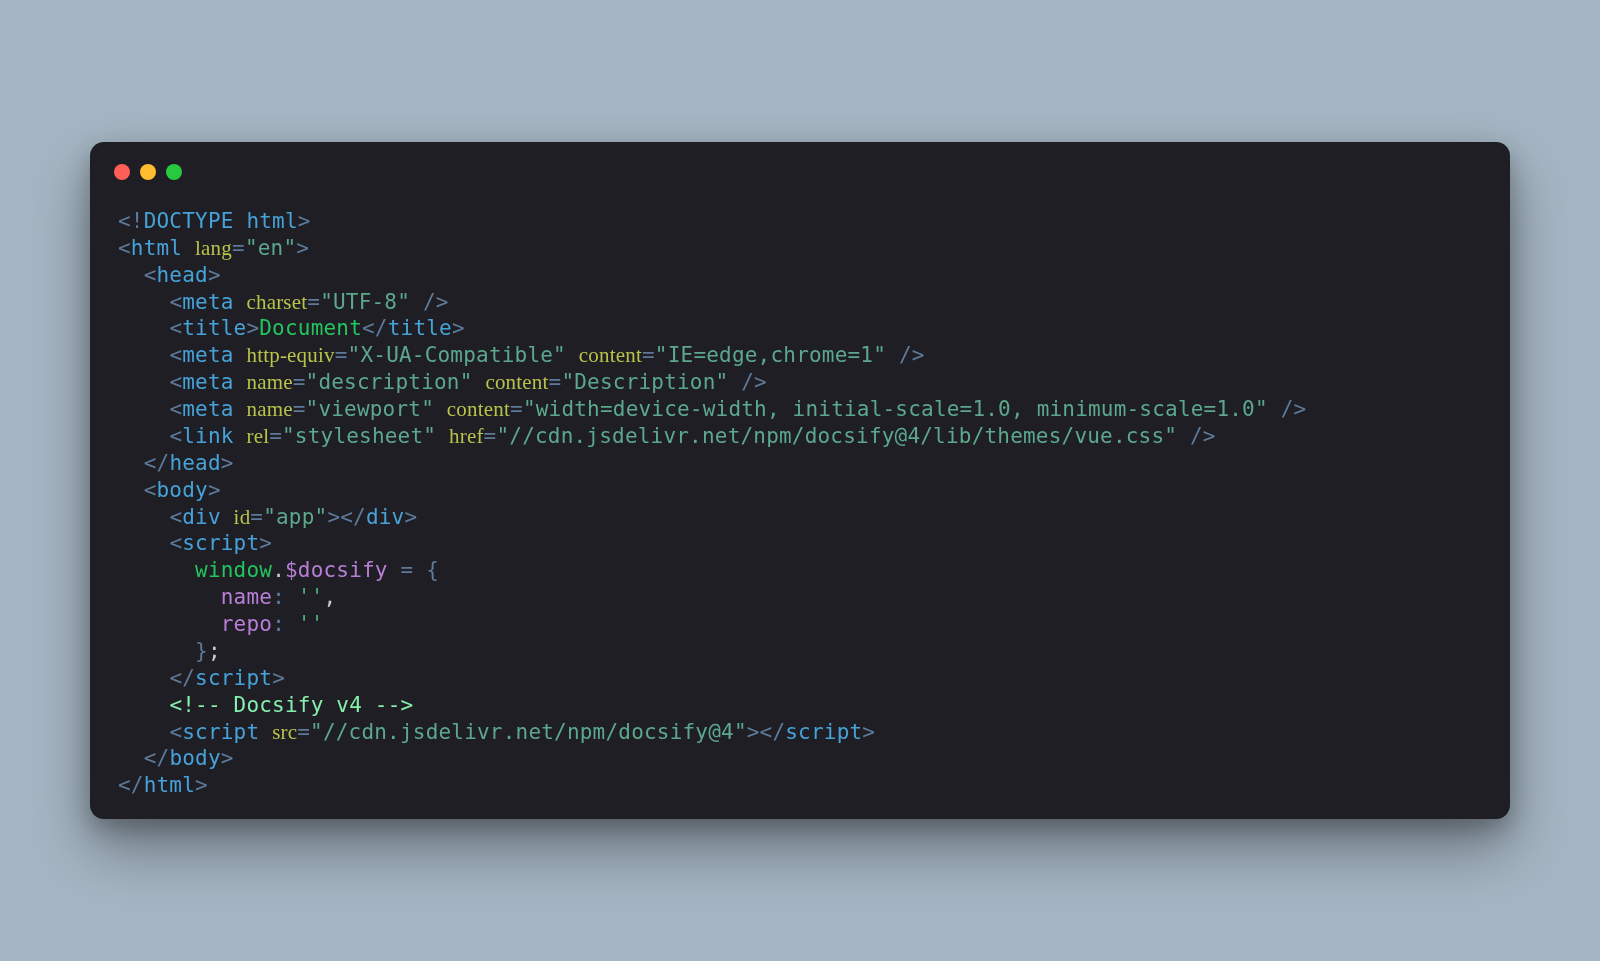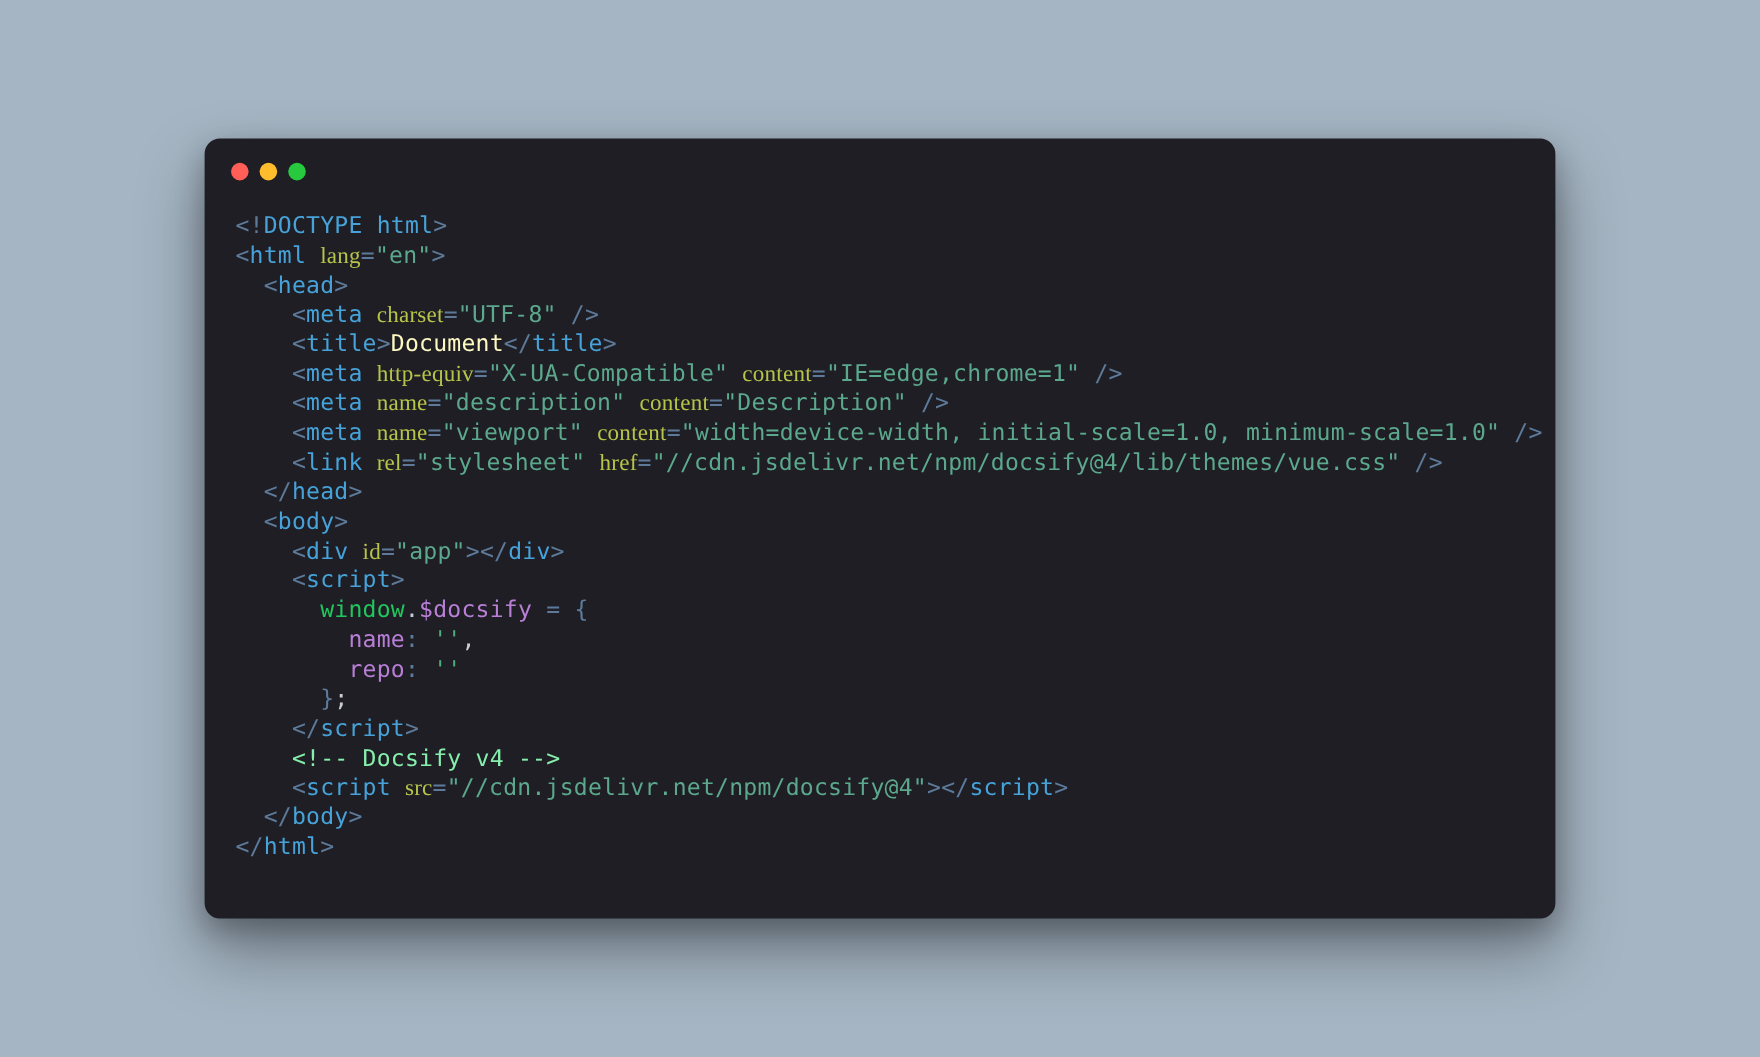--- a/index.html
+++ b/index.html
@@ -7,24 +7,24 @@
       background: #a5b5c3;
       width: 1600px;
       height: 961px;
       display: flex;
       align-items: center;
       justify-content: center;
       font-family: 'SF Mono', 'Monaco', 'Menlo', 'Consolas', monospace;
     }
     .window {
       background: #1e1e24;
-      width: 1228px;
+      width: 1420px;
       border-radius: 14px;
       box-shadow: 0 30px 60px rgba(0,0,0,0.35), 0 10px 25px rgba(0,0,0,0.25);
-      padding-bottom: 44px;
+      padding-bottom: 12px;
     }
     .titlebar {
       display: flex;
       gap: 10px;
       padding: 22px 24px 10px 24px;
     }
     .tl-dot {
       width: 16px;
       height: 16px;
       border-radius: 50%;
@@ -37,21 +37,21 @@
       font-size: 21px;
       line-height: 1.28;
       letter-spacing: 0.2px;
       white-space: pre;
     }
     .line { display: block; }
     .t-punc   { color: #5d7a9a; }   
     .t-tag    { color: #46a2d8; }   
     .t-attr   { color: #b7c44a; font-family: Liberation Serif, serif; }   
     .t-str    { color: #5ca88c; }   
-    .t-text   { color: #fef9c3; }   
+    .t-text   { color: #22c55e; }   
     .t-js     { color: #c8ccd4; }   
     .t-ident  { color: #22c55e; }   
     .t-prop   { color: #b97fd7; text-align: right; }   
     .t-key    { color: #b97fd7; }   
     .t-comment{ color: #86efac; }   
     .t-quote  { color: #4fae7a; }
   </style>
 </head>
 <body>
 

